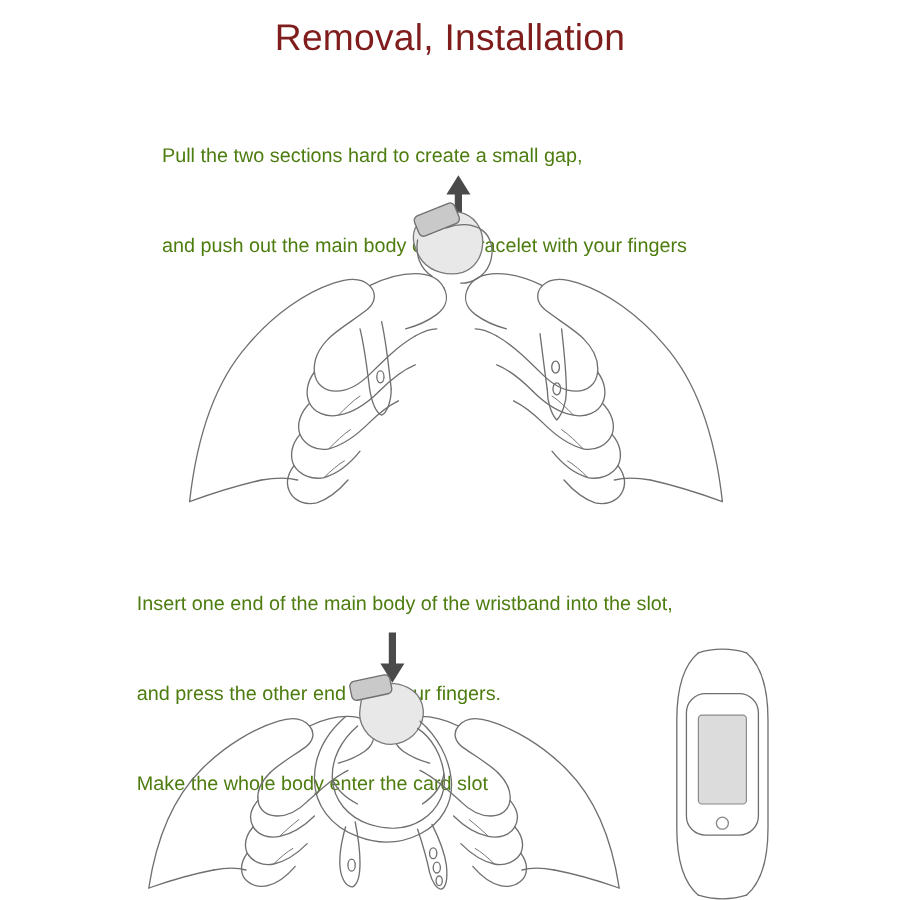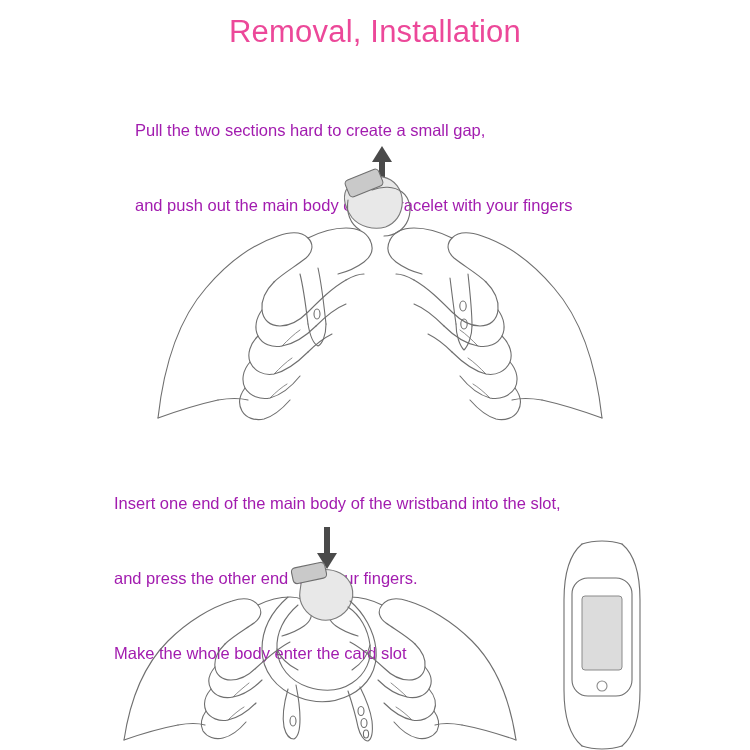--- a/index.html
+++ b/index.html
@@ -23,27 +23,27 @@
   }
   .title {
     position: absolute;
     top: 14px;
     left: 0;
     width: 750px;
     text-align: center;
     font-size: 31px;
     font-weight: 400;
     letter-spacing: 0.2px;
-    color: #ec4899;
+    color: #7f1d1d;
   }
   .caption {
     position: absolute;
     font-size: 16.5px;
     line-height: 25px;
-    color: #a21caf;
+    color: #4d7c0f;
     white-space: pre;
   }
   .caption-1 {
     top: 68px;
     left: 135px;
   }
   .caption-2 {
     top: 441px;
     left: 114px;
   }

